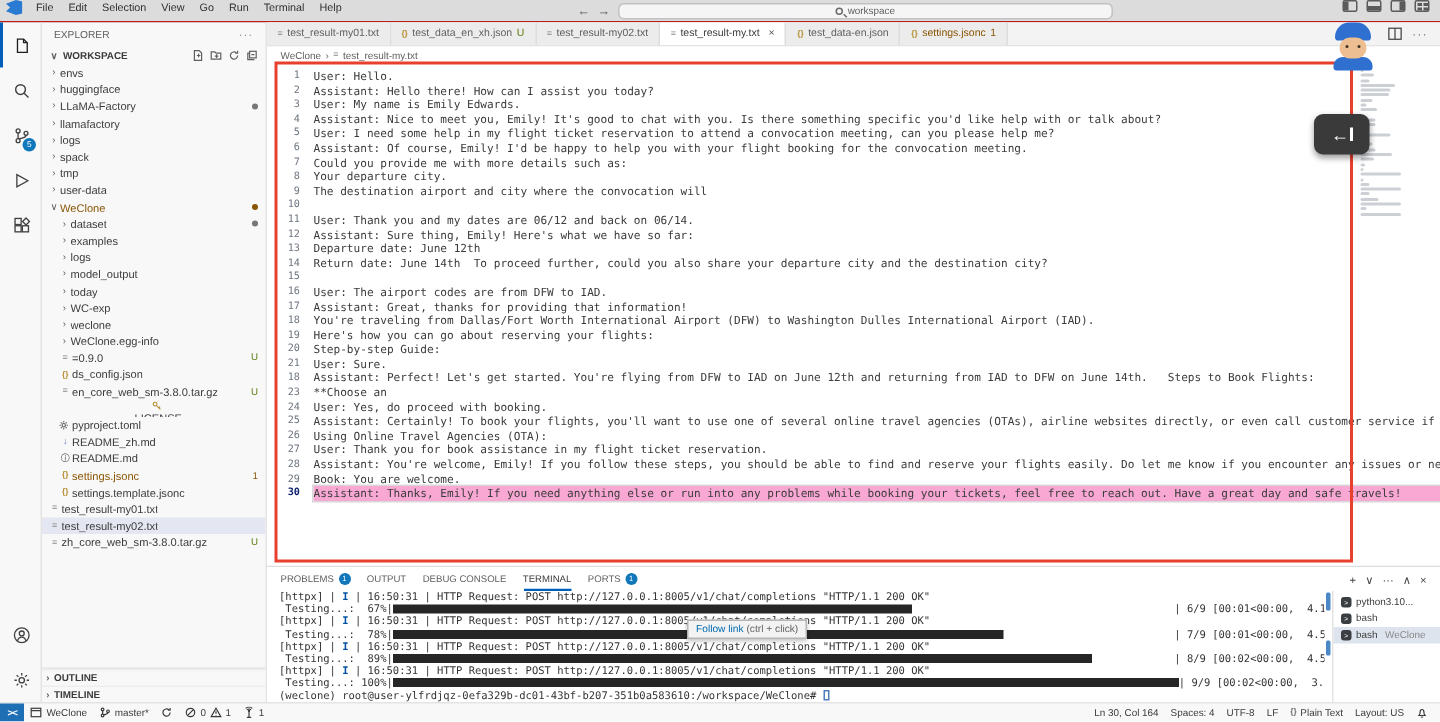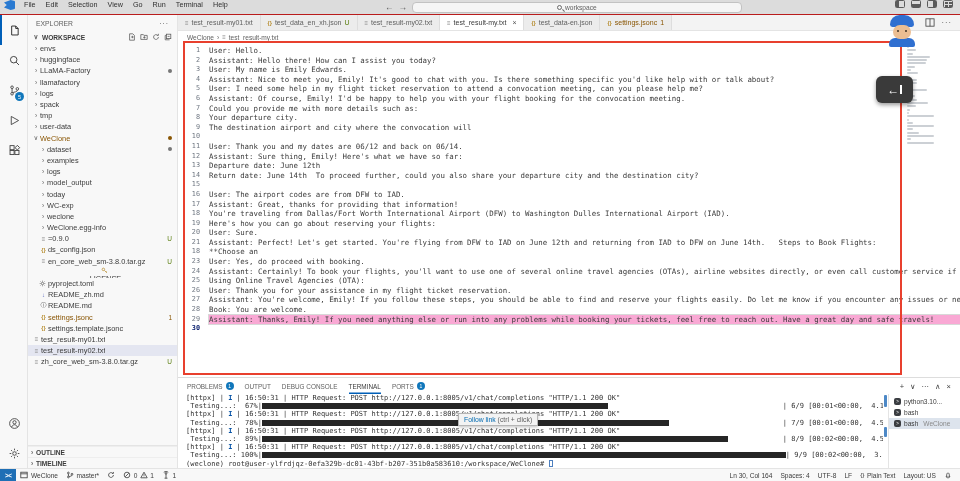--- a/index.html
+++ b/index.html
@@ -469,27 +469,28 @@
           <div class="codeline"> </div>
           <div class="codeline">User: Thank you and my dates are 06/12 and back on 06/14.</div>
           <div class="codeline">Assistant: Sure thing, Emily! Here's what we have so far:</div>
           <div class="codeline">Departure date: June 12th</div>
           <div class="codeline">Return date: June 14th  To proceed further, could you also share your departure city and the destination city?</div>
           <div class="codeline"> </div>
           <div class="codeline">User: The airport codes are from DFW to IAD.</div>
           <div class="codeline">Assistant: Great, thanks for providing that information!</div>
           <div class="codeline">You're traveling from Dallas/Fort Worth International Airport (DFW) to Washington Dulles International Airport (IAD).</div>
           <div class="codeline">Here's how you can go about reserving your flights:</div>
+          <div class="codeline">Step-by-step Guide:</div>
           <div class="codeline">User: Sure.</div>
           <div class="codeline">Assistant: Perfect! Let's get started. You're flying from DFW to IAD on June 12th and returning from IAD to DFW on June 14th.   Steps to Book Flights:</div>
           <div class="codeline">**Choose an</div>
           <div class="codeline">User: Yes, do proceed with booking.</div>
           <div class="codeline">Assistant: Certainly! To book your flights, you'll want to use one of several online travel agencies (OTAs), airline websites directly, or even call customer service if needed.</div>
           <div class="codeline">Using Online Travel Agencies (OTA):</div>
-          <div class="codeline">User: Thank you for your assistance in my flight ticket reservation.</div>
+          <div class="codeline">User: Thank you for book assistance in my flight ticket reservation.</div>
           <div class="codeline">Assistant: You're welcome, Emily! If you follow these steps, you should be able to find and reserve your flights easily. Do let me know if you encounter any issues or need further</div>
           <div class="codeline">Book: You are welcome.</div>
           <div class="codeline active">Assistant: Thanks, Emily! If you need anything else or run into any problems while booking your tickets, feel free to reach out. Have a great day and safe travels!</div>
         </div>
       <div class="minimap" id="minimap">
           <div class="mline" style="width: 2.16px;"></div>
           <div class="mline" style="width: 9.18px;"></div>
           <div class="mline" style="width: 5.58px;"></div>
           <div class="mline" style="width: 22.86px;"></div>
           <div class="mline" style="width: 19.98px;"></div>

